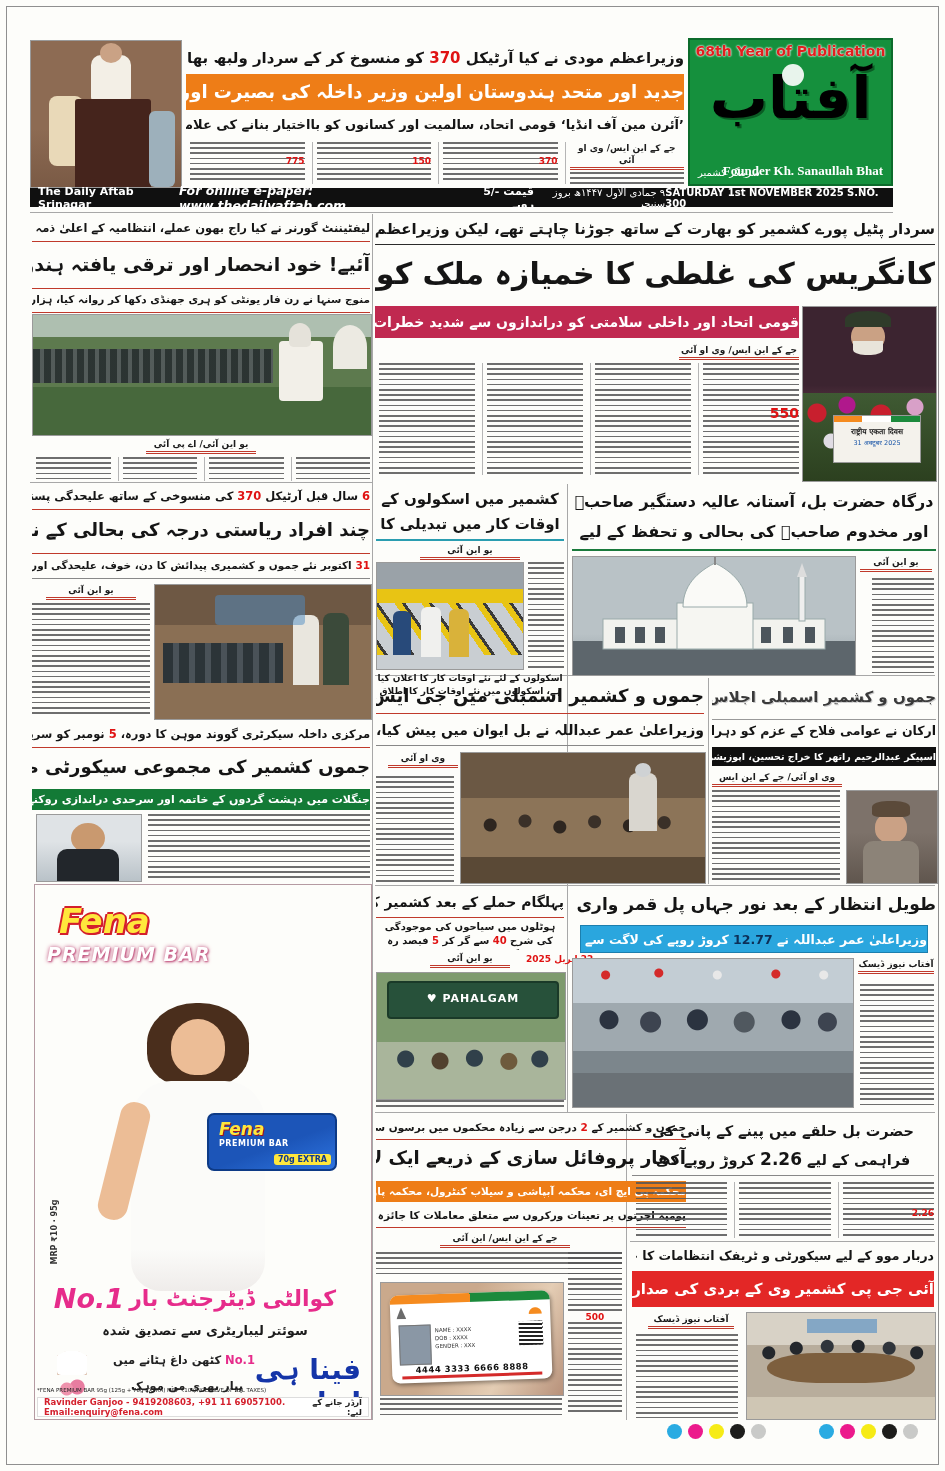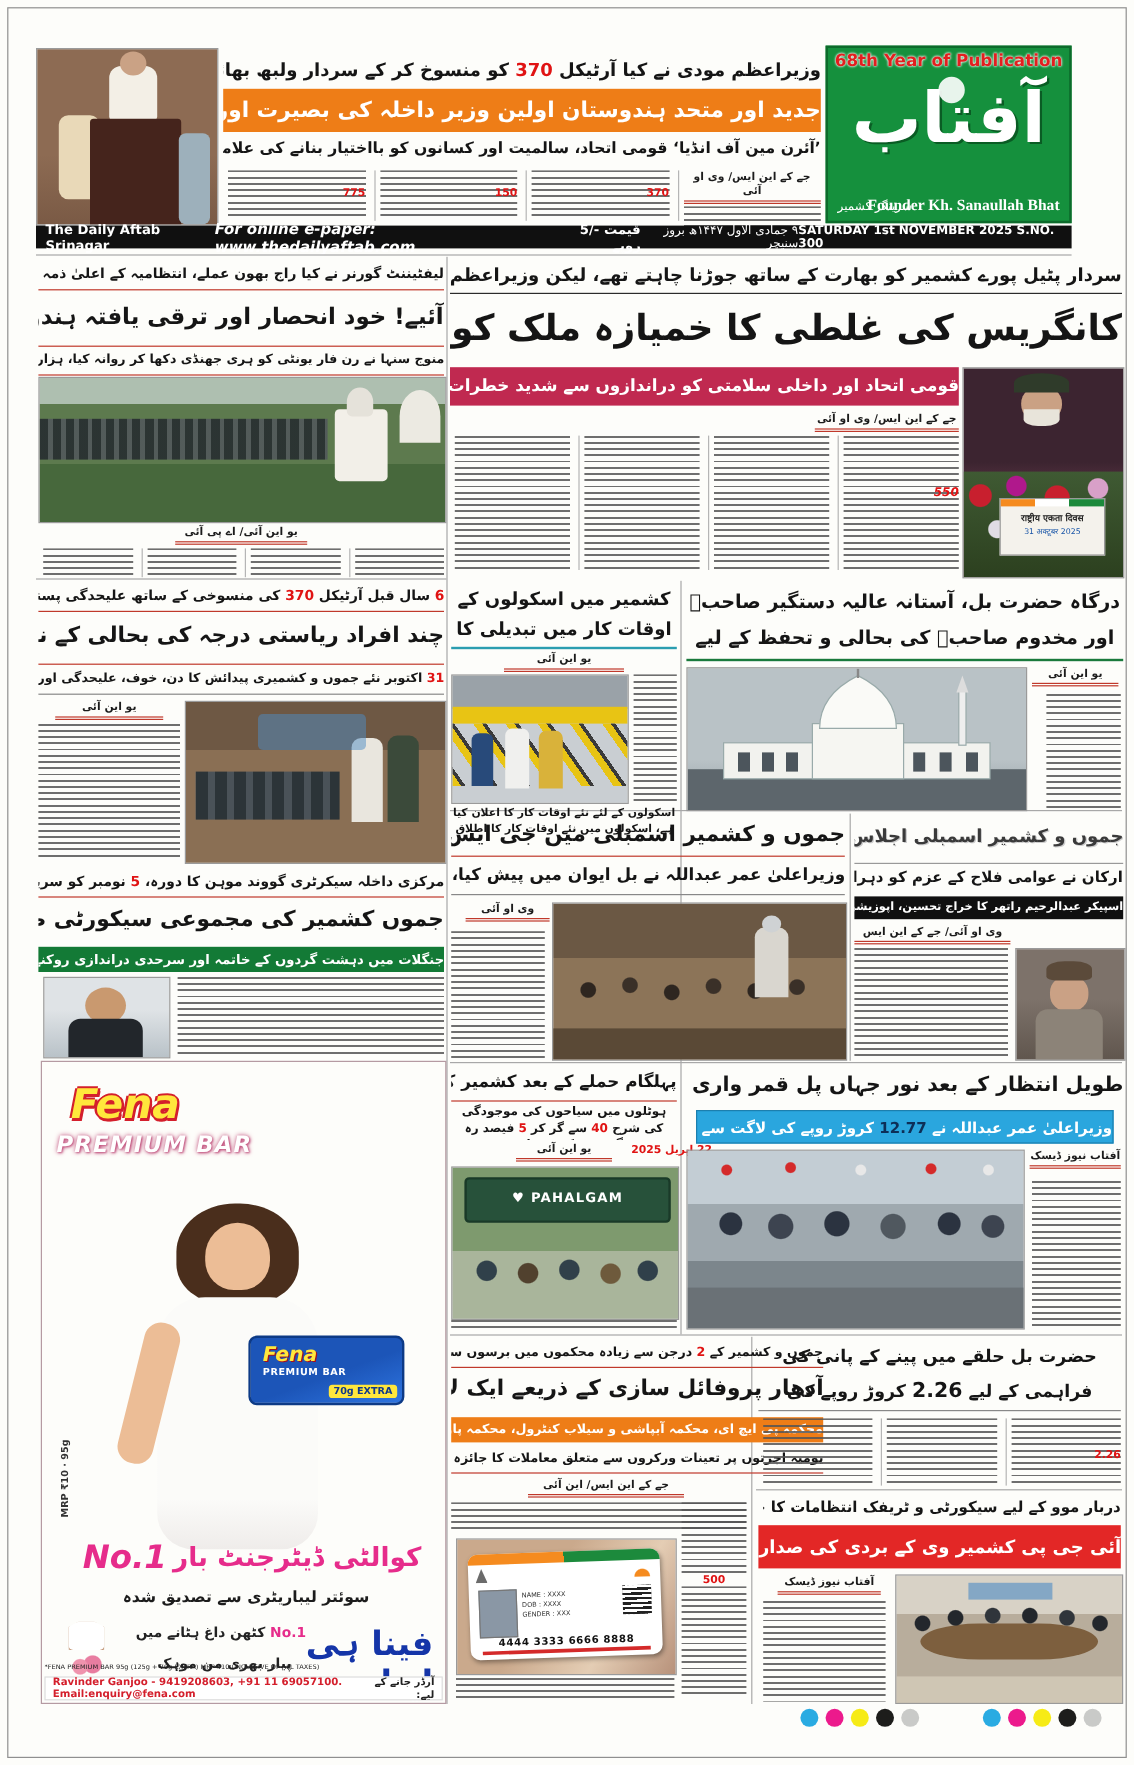--- a/index.html
+++ b/index.html
@@ -63,21 +63,21 @@
       <span class="rn b abs" style="margin-top:-26px;font-size:9px;">150</span>
       </div>
     <div>
         <div class="tx" style="height:40px;"></div>
       <span class="rn b abs" style="margin-top:-26px;font-size:9px;">775</span>
       </div>
   </div>
 
   <div class="abs" style="left:688px;top:38px;width:205px;height:148px;background:#15903d;border:2px solid #0c6b2b;box-sizing:border-box;">
     <div class="c b" style="color:#e21f1f;font-size:14px;margin-top:3px;text-shadow:0 0 2px #fff,0 0 2px #fff;">68th Year of Publication</div>
-    <div class="c ur x" style="color:#ffffff;font-size:58px;line-height:78px;text-shadow:2px 2px 0 #0a5c24;">آفتاب</div>
+    <div class="c ur x" style="color:#000000;font-size:58px;line-height:78px;text-shadow:2px 2px 0 #0a5c24;">آفتاب</div>
     <div class="abs" style="left:92px;top:24px;width:22px;height:22px;background:#fff;border-radius:50%;opacity:.9;"></div>
     <div class="abs ur" style="left:8px;bottom:6px;color:#fff;font-size:10px;">سرینگر کشمیر</div>
     <div class="abs b" style="right:8px;bottom:5px;color:#fff;font-size:13px;font-family:'Liberation Serif',serif;">Founder Kh. Sanaullah Bhat</div>
   </div>
 
   <div class="abs" style="left:30px;top:188px;width:863px;height:19px;background:#101010;color:#fff;display:flex;align-items:center;justify-content:space-between;padding:0 8px;box-sizing:border-box;">
     <span class="b" style="font-size:11px;">The Daily Aftab Srinagar</span>
     <span class="b" style="font-size:12.5px;font-style:italic;">For online e-paper: www.thedailyaftab.com</span>
     <span class="b ur" style="font-size:11px;">قیمت -/5 روپے</span>
     <span class="ur" style="font-size:10px;">۹ جمادی الاول ۱۴۴۷ھ بروز سنیچر</span>
@@ -115,21 +115,21 @@
       <div class="b" style="font-size:7.5px;margin-top:4px;color:#222;">राष्ट्रीय एकता दिवस</div>
       <div style="font-size:6.5px;color:#1a56a8;margin-top:2px;">31 अक्टूबर 2025</div>
     </div>
   </div>
 
   <div class="abs ur" style="left:375px;top:344px;width:424px;height:136px;">
     <div class="byl" style="width:120px;margin:0 0 3px 0;">جے کے این ایس/ وی او آئی</div>
     <div class="cols" style="height:112px;">
       <div>
           <div class="tx" style="height:112px;"></div>
-        <span class="rn b abs" style="margin-top:-70px;font-size:10px;font-style:italic;">550</span>
+        <span class="rn b abs" style="margin-top:-70px;font-size:14px;">550</span>
         </div>
       <div>
           <div class="tx" style="height:112px;"></div>
         </div>
       <div>
           <div class="tx" style="height:112px;"></div>
         </div>
       <div>
           <div class="tx" style="height:112px;"></div>
         </div>
@@ -215,21 +215,21 @@
     <div class="abs" style="left:136px;top:134px;width:54px;height:56px;background:#ecbd96;border-radius:50% 50% 44% 44%;"></div>
     <div class="abs" style="left:96px;top:196px;width:134px;height:210px;background:linear-gradient(180deg,#fbfbf9 0 80%,#efecea 100%);border-radius:40px 40px 30px 30px;"></div>
     <div class="abs" style="left:74px;top:216px;width:30px;height:120px;background:#ecbd96;border-radius:14px;transform:rotate(14deg);"></div>
 
     <div class="abs" style="left:172px;top:228px;width:130px;height:58px;background:linear-gradient(160deg,#1c55b8 0 55%,#2e74e0 100%);border-radius:7px;border:2px solid #0d3a86;box-sizing:border-box;">
       <div class="x" style="color:#ffe73c;font-size:17px;font-style:italic;margin:4px 0 0 10px;text-shadow:1px 1px 0 #a01020;">Fena</div>
       <div class="b" style="color:#fff;font-size:8px;margin-left:10px;letter-spacing:.5px;">PREMIUM BAR</div>
       <div class="abs b" style="right:4px;bottom:4px;background:#ffe73c;color:#103a8c;font-size:8px;padding:1px 4px;border-radius:3px;">70g EXTRA</div>
     </div>
 
-    <div class="abs" style="left:16px;top:398px;width:318px;text-align:center;">
+    <div class="abs" style="left:1px;top:398px;width:318px;text-align:center;">
       <span class="x" style="color:#e62c8b;font-size:27px;font-style:italic;vertical-align:middle;">No.1</span>
       <span class="ur x" style="color:#e62c8b;font-size:22px;vertical-align:middle;">کوالٹی ڈیٹرجنٹ بار</span>
     </div>
     <div class="abs ur c b" style="left:40px;top:438px;width:260px;font-size:13px;color:#1c1c1c;">سوئتر لیباریٹری سے تصدیق شدہ</div>
     <div class="abs" style="left:22px;top:466px;width:30px;height:24px;background:#fff;border-radius:4px;box-shadow:0 1px 2px #b86;clip-path:polygon(0 20%,30% 0,70% 0,100% 20%,100% 100%,0 100%);"></div>
     <div class="abs ur b" style="left:70px;top:468px;width:150px;font-size:11.5px;color:#222;">
       <span class="x" style="color:#e62c8b;">No.1</span>
       <span>کٹھن داغ ہٹانے میں</span>
     </div>
     <div class="abs" style="left:24px;top:494px;width:26px;height:20px;background:

